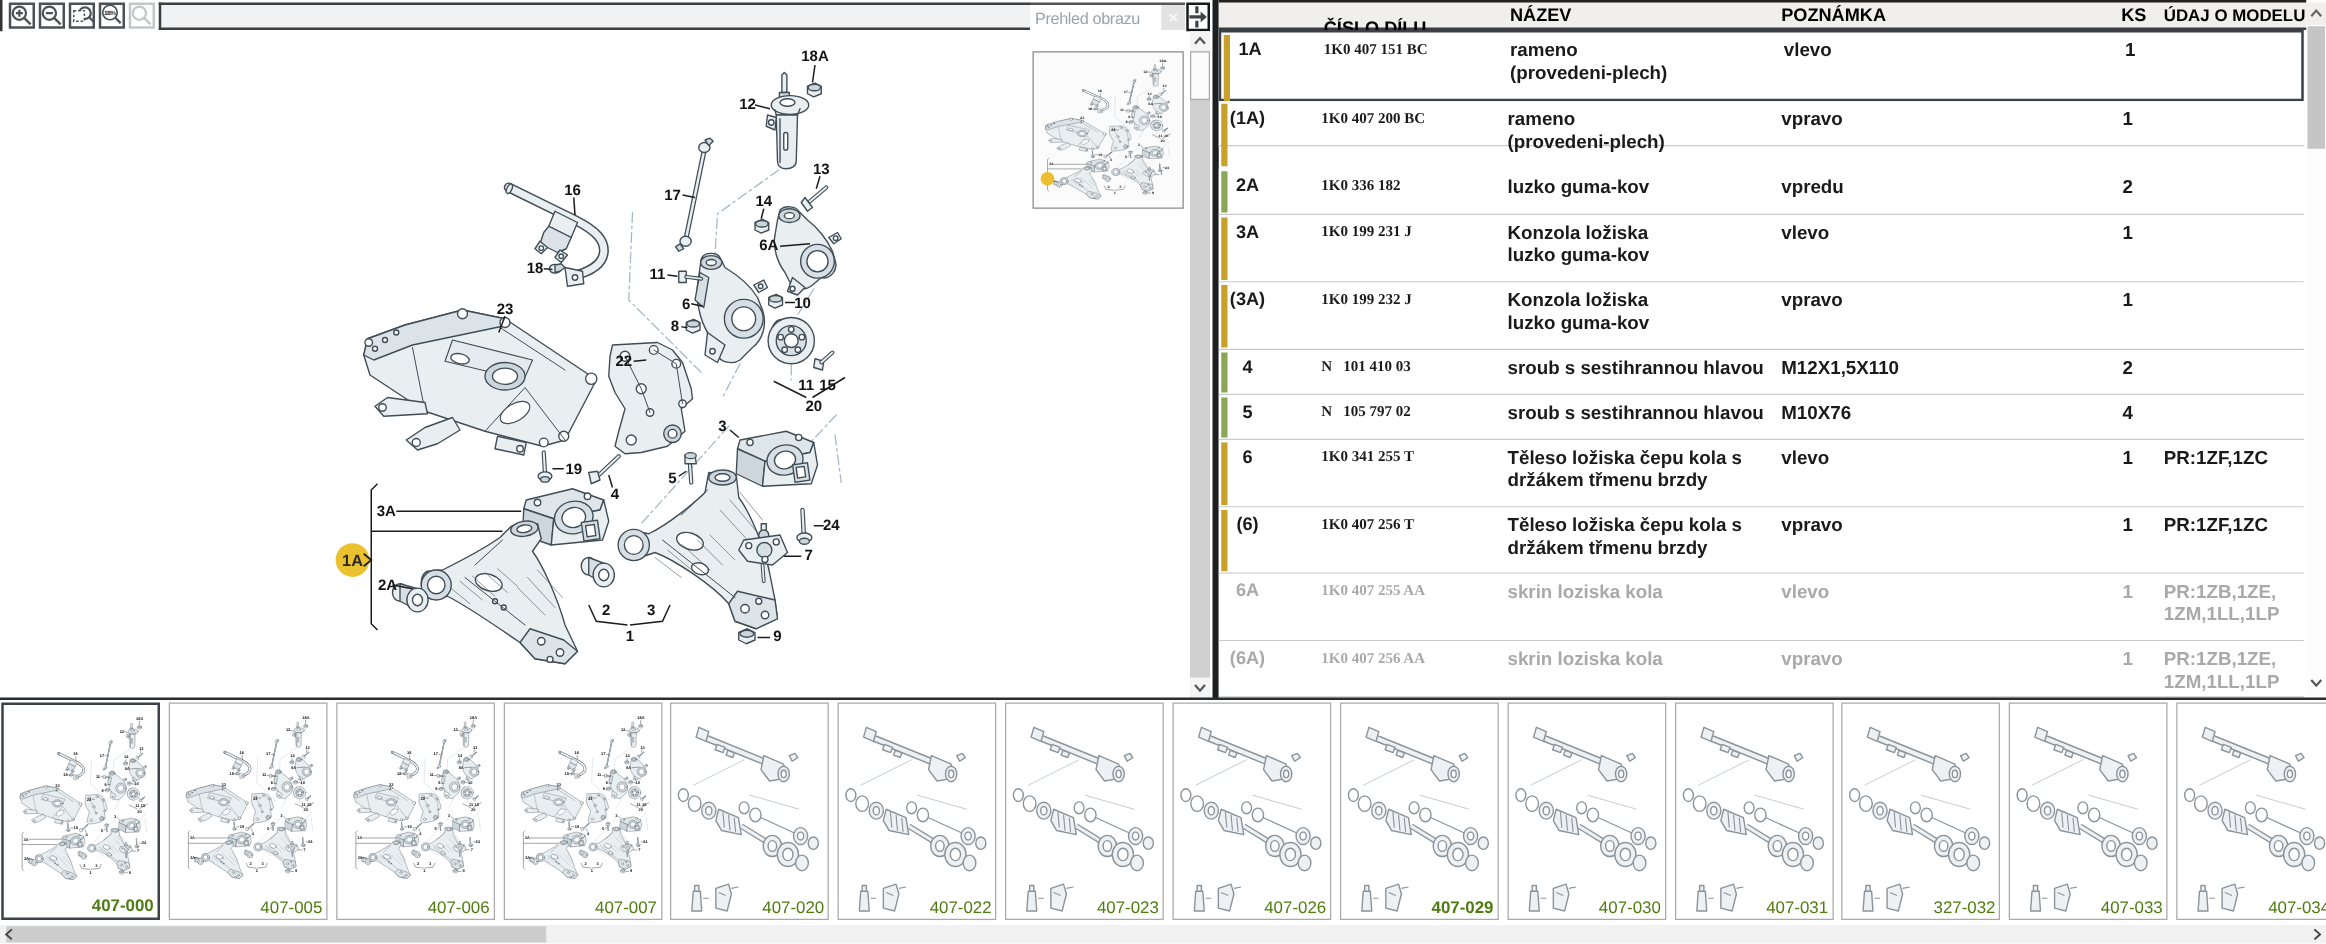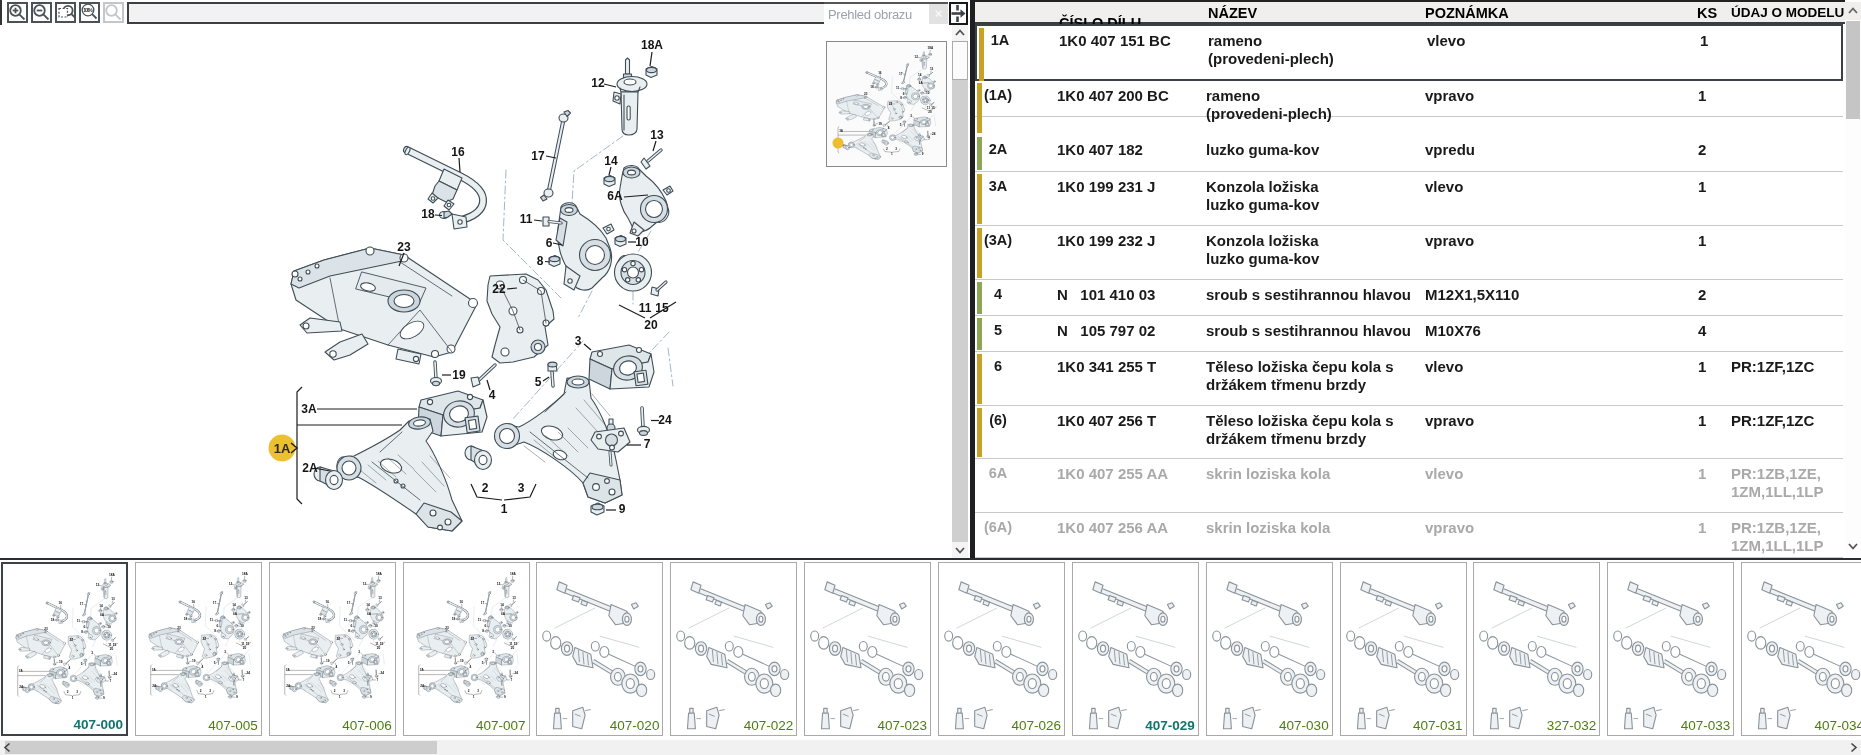--- a/index.html
+++ b/index.html
@@ -7,31 +7,31 @@
   .abs{position:absolute;}
   
   .tbtn{position:absolute;top:2px;width:21px;height:21px;border:2px solid #4b5257;background:#fff;box-sizing:border-box;}
   .tbtn.dis{border-color:#c3c7ca;}
   
   .trow{position:absolute;left:975px;width:868px;border-bottom:1px solid #c9c9c9;box-sizing:border-box;background:#fff;}
   .bar{position:absolute;left:2px;width:5px;}
   .bar.y{background:#c8a12b;}
   .bar.g{background:#8ba655;}
   .poz{position:absolute;left:4px;width:38px;text-align:center;font-weight:bold;font-size:14.5px;color:#1a1a1a;}
-  .pn{position:absolute;left:82px;font-family:Liberation Sans, sans-serif;font-weight:bold;font-size:15px;color:#1a1a1a;white-space:pre;}
+  .pn{position:absolute;left:82px;font-family:Liberation Serif, serif;font-weight:bold;font-size:12px;color:#1a1a1a;white-space:pre;}
   .nm{position:absolute;left:231px;font-weight:bold;font-size:15px;color:#1a1a1a;line-height:17.5px;}
   .rm{position:absolute;left:450px;font-weight:bold;font-size:15px;color:#1a1a1a;}
   .ks{position:absolute;left:723px;width:20px;font-weight:bold;font-size:15px;color:#1a1a1a;}
   .md{position:absolute;left:756px;font-weight:bold;font-size:15px;color:#1a1a1a;line-height:17.5px;}
   .grey .poz,.grey .pn,.grey .nm,.grey .rm,.grey .ks,.grey .md{color:#a9a9a9;}
   
   .thumb{position:absolute;top:562px;width:127px;height:174px;border:1px solid #a9a9a9;background:#fff;box-sizing:border-box;}
   .thumb .lbl{position:absolute;right:3px;bottom:2px;font-size:13.5px;color:#4d7c0f;background:#fff;padding-left:2px;}
   .thumb.sel{border:2px solid #3c4247;}
-  .thumb .lbl.b{color:#0f766e;font-weight:bold;margin-left:18px;}
+  .thumb .lbl.b{color:#4d7c0f;font-weight:bold;margin-left:18px;}
   text.dl{font-family:"Liberation Sans",sans-serif;font-size:12px;font-weight:bold;fill:#141414;}
 </style>
 </head>
 <body>
 <div id="stage">
 
   <div class="abs" style="left:0;top:0;width:2px;height:25px;background:#333;"></div>
   <div class="tbtn" style="left:7px;"></div>
   <div class="tbtn" style="left:31px;"></div>
   <div class="tbtn" style="left:55px;"></div>
@@ -469,21 +469,21 @@
         <div class="bar y" style="top:2px;height:50px"></div>
         <div class="poz" style="top:6px">(1A)</div>
         <div class="pn" style="top:6px">1K0 407 200 BC</div>
         <div class="nm" style="top:6px">rameno<br>(provedeni-plech)</div>
         <div class="rm" style="top:6px">vpravo</div>
         <div class="ks" style="top:6px">1</div>
       </div>
       <div class="trow" style="top:135px;height:37px;">
         <div class="bar g" style="top:2px;height:33px"></div>
         <div class="poz" style="top:6px">2A</div>
-        <div class="pn" style="top:6px">1K0 407 182</div>
+        <div class="pn" style="top:6px">1K0 336 182</div>
         <div class="nm" style="top:6px">luzko guma-kov</div>
         <div class="rm" style="top:6px">vpredu</div>
         <div class="ks" style="top:6px">2</div>
       </div>
       <div class="trow" style="top:172px;height:54px;">
         <div class="bar y" style="top:2px;height:50px"></div>
         <div class="poz" style="top:6px">3A</div>
         <div class="pn" style="top:6px">1K0 199 231 J</div>
         <div class="nm" style="top:6px">Konzola ložiska<br>luzko guma-kov</div>
         <div class="rm" style="top:6px">vlevo</div>

